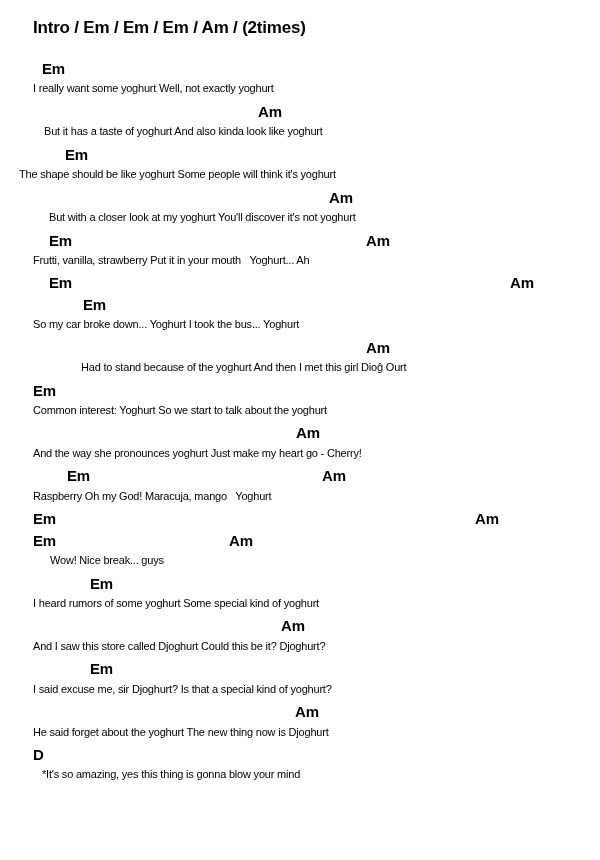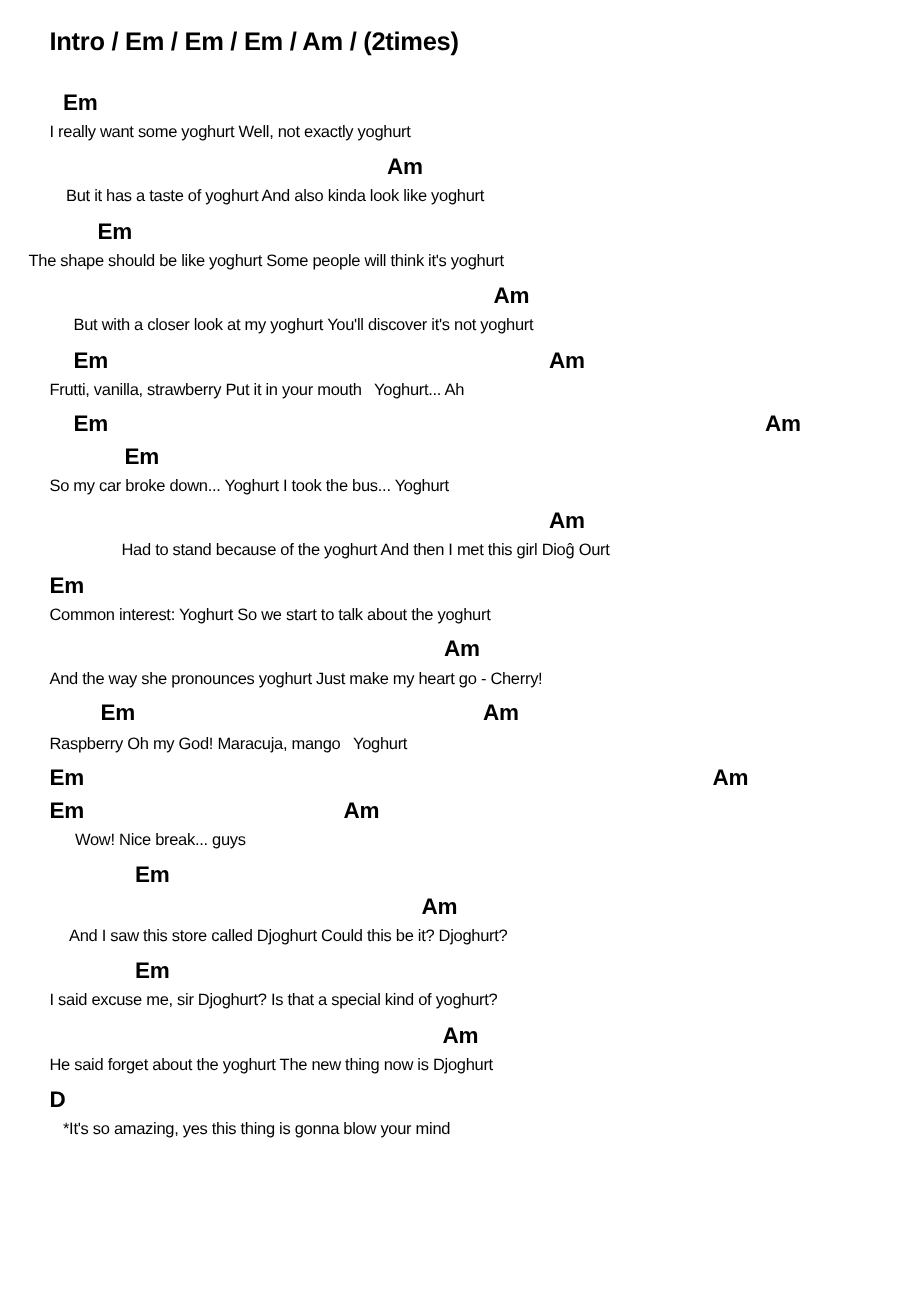--- a/index.html
+++ b/index.html
@@ -134,24 +134,27 @@
         <span class="chord" style="left: 33px;">Em</span>
         <span class="chord" style="left: 229px;">Am</span>
       </div>
       <div class="line">
         <span class="lyric" style="left: 50px;">Wow! Nice break... guys</span>
       </div>
       <div class="line">
         <span class="chord" style="left: 90px;">Em</span>
       </div>
       <div class="line">
+        <span class="lyric" style="left: 33px;">I heard rumors of some yoghurt Some special kind of yoghurt</span>
+      </div>
+      <div class="line">
         <span class="chord" style="left: 281px;">Am</span>
       </div>
       <div class="line">
-        <span class="lyric" style="left: 33px; margin-left: 13px;">And I saw this store called Djoghurt Could this be it? Djoghurt?</span>
+        <span class="lyric" style="left: 33px;">And I saw this store called Djoghurt Could this be it? Djoghurt?</span>
       </div>
       <div class="line">
         <span class="chord" style="left: 90px;">Em</span>
       </div>
       <div class="line">
         <span class="lyric" style="left: 33px;">I said excuse me, sir Djoghurt? Is that a special kind of yoghurt?</span>
       </div>
       <div class="line">
         <span class="chord" style="left: 295px;">Am</span>
       </div>

